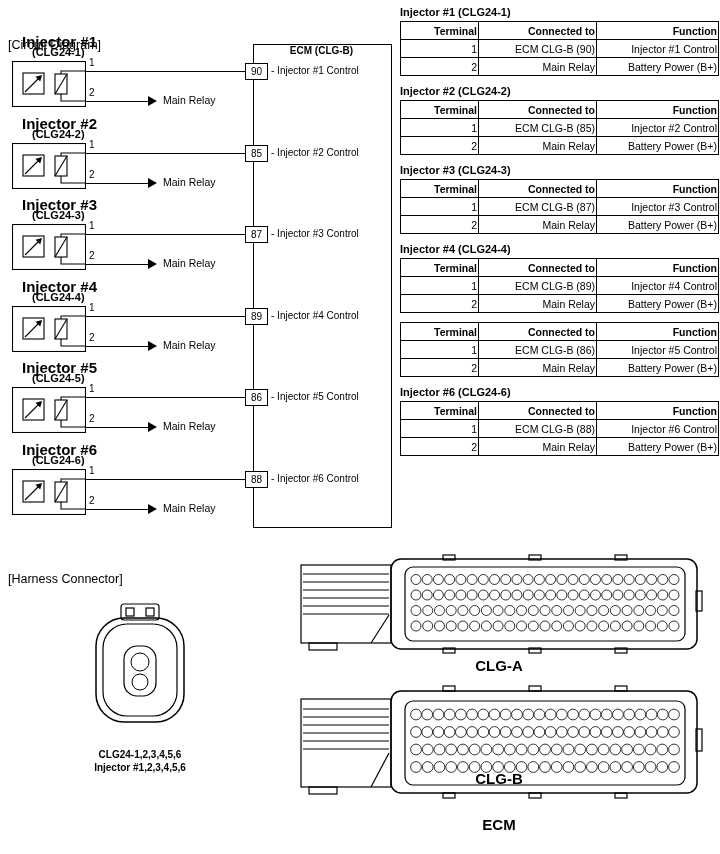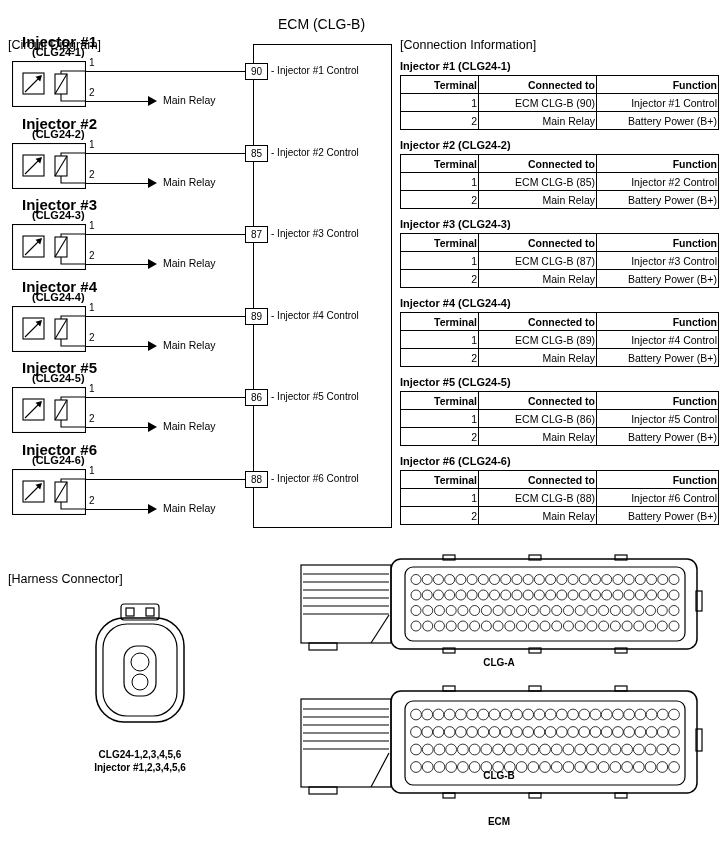--- a/index.html
+++ b/index.html
@@ -9,21 +9,21 @@
     font-family:"Liberation Sans", sans-serif;
     overflow:hidden;
   }
   .section-title { position:absolute; font-size:12.5px;margin-top:32px; }
   #circuit-title { left:8px; top:6px; }
   #harness-title { left:8px; top:540px; }
 
   
   #circuit-area { position:absolute; left:0; top:0; width:720px; height:545px; }
   .ecm-box { position:absolute; left:253px; top:44px; width:137px; height:482px; border:1.4px solid #000; }
-  .ecm-title { position:absolute; left:253px; top:16px; width:137px; text-align:center; font-weight:normal; font-size:14px; }
+  .ecm-title { position:absolute; left:253px; top:45px; width:137px; text-align:center; font-weight:bold; font-size:10px; }
 
   .inj-row { position:absolute; left:0; width:400px; height:82px; }
   .inj-name { position:absolute; left:6px; top:0; font-weight:bold; font-size:15px;padding-left:16px; }
   .inj-conn { position:absolute; left:6px; top:13px; font-weight:bold; font-size:11px;padding-left:26px; }
   .inj-symbol { position:absolute; left:12px; top:28px; width:74px; height:46px; }
   .inj-symbol * { stroke:#000; fill:none; stroke-width:1.1; }
   .inj-symbol .solid { fill:#000; stroke:none; }
   .t1 { position:absolute; left:89px; top:24px; font-size:10px; }
   .t2 { position:absolute; left:89px; top:54px; font-size:10px; }
   .line1 { position:absolute; left:86px; top:38px; width:160px; height:0; border-top:1px solid #000; }
@@ -49,21 +49,21 @@
   svg text { font-family:"Liberation Sans", sans-serif; fill:#000; }
   .conn-art * { stroke:#000; fill:none; }
   .conn-art rect, .conn-art line, .conn-art path { stroke-width:1.2; }
   .conn-art .thick { stroke-width:1.5; }
   .pins circle { stroke:#000; stroke-width:0.8; fill:#fff; }
   .pins text { font-size:4.6px; text-anchor:middle; stroke:none; }
   #small-conn { position:absolute; left:88px; top:598px; width:104px; height:148px; }
   #small-conn text { font-size:9px; text-anchor:middle; stroke:none; }
   #clga-svg { position:absolute; left:293px; top:553px; width:412px; height:102px; }
   #clgb-svg { position:absolute; left:293px; top:683px; width:412px; height:118px; }
-  .conn-label { position:absolute; left:293px; width:412px; text-align:center; font-weight:bold; font-size:10px; }
+  .conn-label { position:absolute; left:293px; width:412px; text-align:center; font-weight:bold; font-size:15px; }
   #clga-label { top:657px; }
   #clgb-label { top:770px; }
   #clgb-sub   { top:816px; }
   #harness-cap { position:absolute; left:50px; top:748px; width:180px; text-align:center; font-weight:bold; font-size:10px; line-height:13px; }
 </style>
 </head>
 <body>
 
 <div class="section-title" id="circuit-title">[Circuit Diagram]</div>
 <div class="section-title" id="harness-title">[Harness Connector]</div>
@@ -206,21 +206,20 @@
     <div class="line2"></div>
     <div class="arrow"></div>
     <div class="relay">Main Relay</div>
     <div class="pin-box">88</div>
     <div class="pin-fn">- Injector #6 Control</div>
   </div>
 </div>
 </div>
 
 <div id="conn-col">
-  <div class="section-title" id="conn-title">[Connection Information]</div>
   <div id="conn-tables">
   <div class="conn-table-block">
     <div class="conn-table-title">Injector #1 (CLG24-1)</div>
     <table class="conn-table">
       <colgroup>
             <col class="c1">
             <col class="c2">
             <col class="c3">
           </colgroup>
       <thead>
@@ -329,21 +328,20 @@
         <tr>
           <td>2</td>
           <td>Main Relay</td>
           <td>Battery Power (B+)</td>
         </tr>
       </tbody>
     </table>
   </div>
 
   <div class="conn-table-block">
-    <div class="conn-table-title">Injector #5 (CLG24-5)</div>
     <table class="conn-table">
       <colgroup>
             <col class="c1">
             <col class="c2">
             <col class="c3">
           </colgroup>
       <thead>
         <tr>
           <th>Terminal</th>
           <th>Connected to</th>

